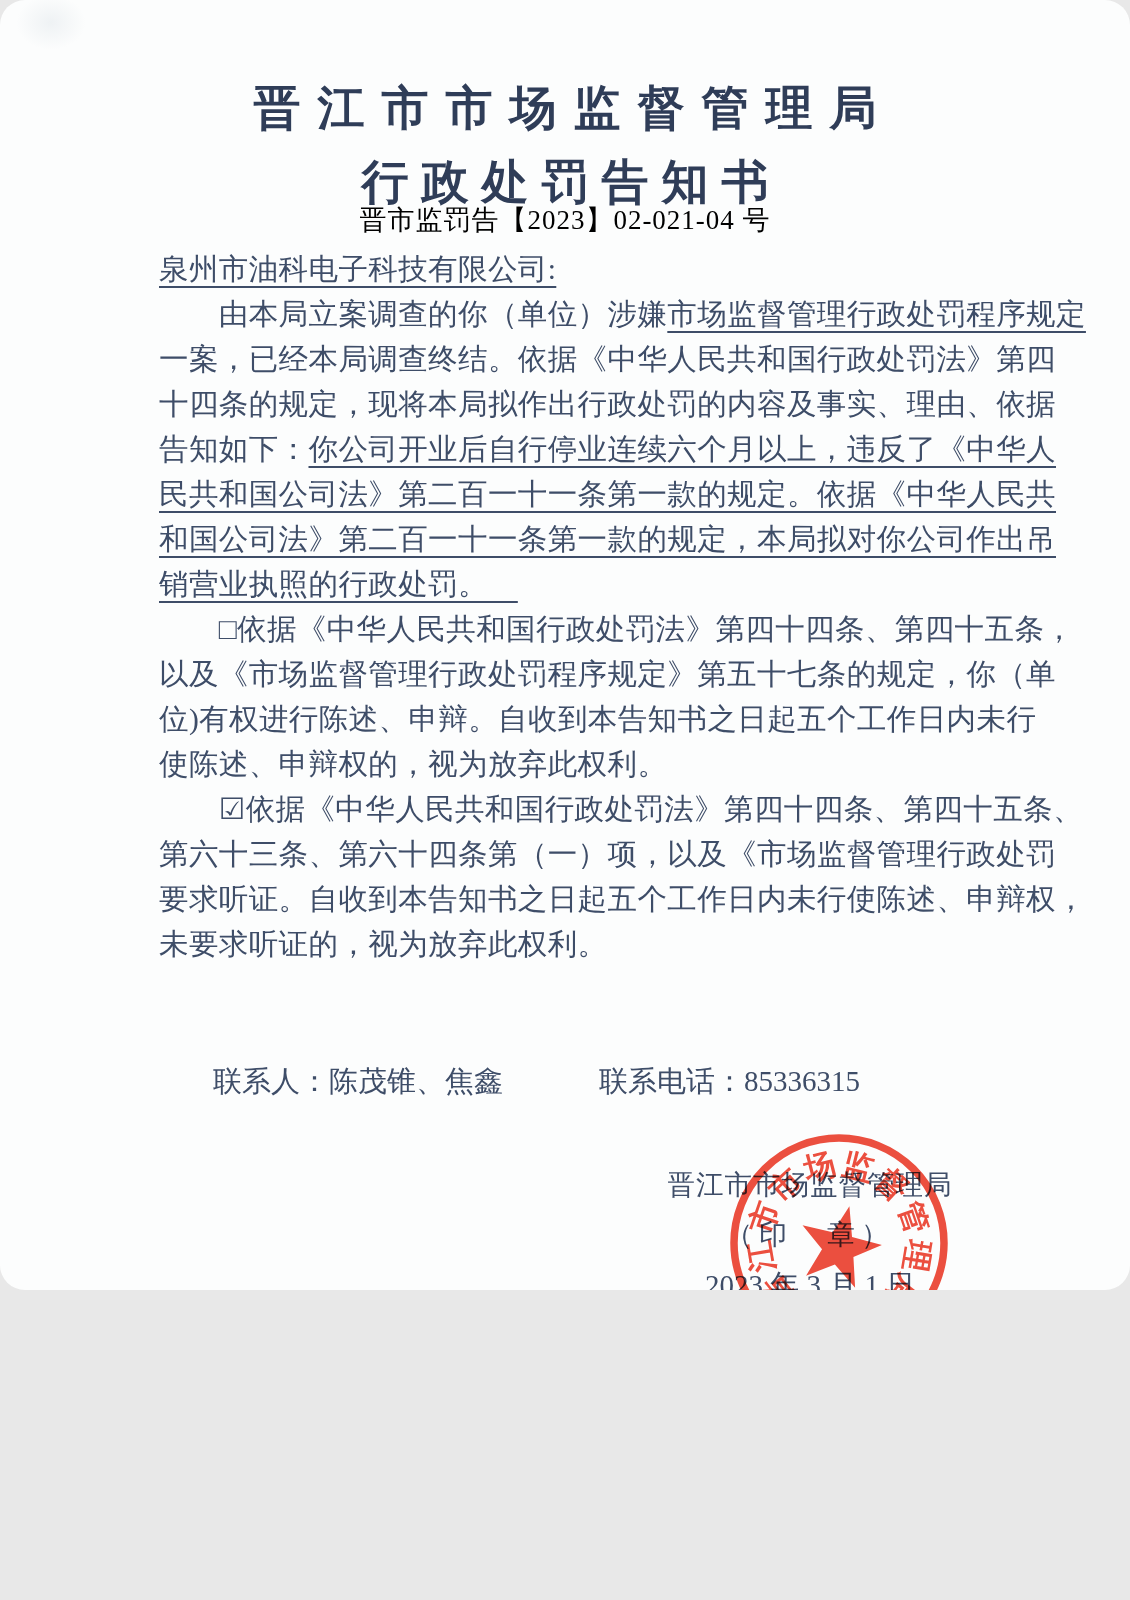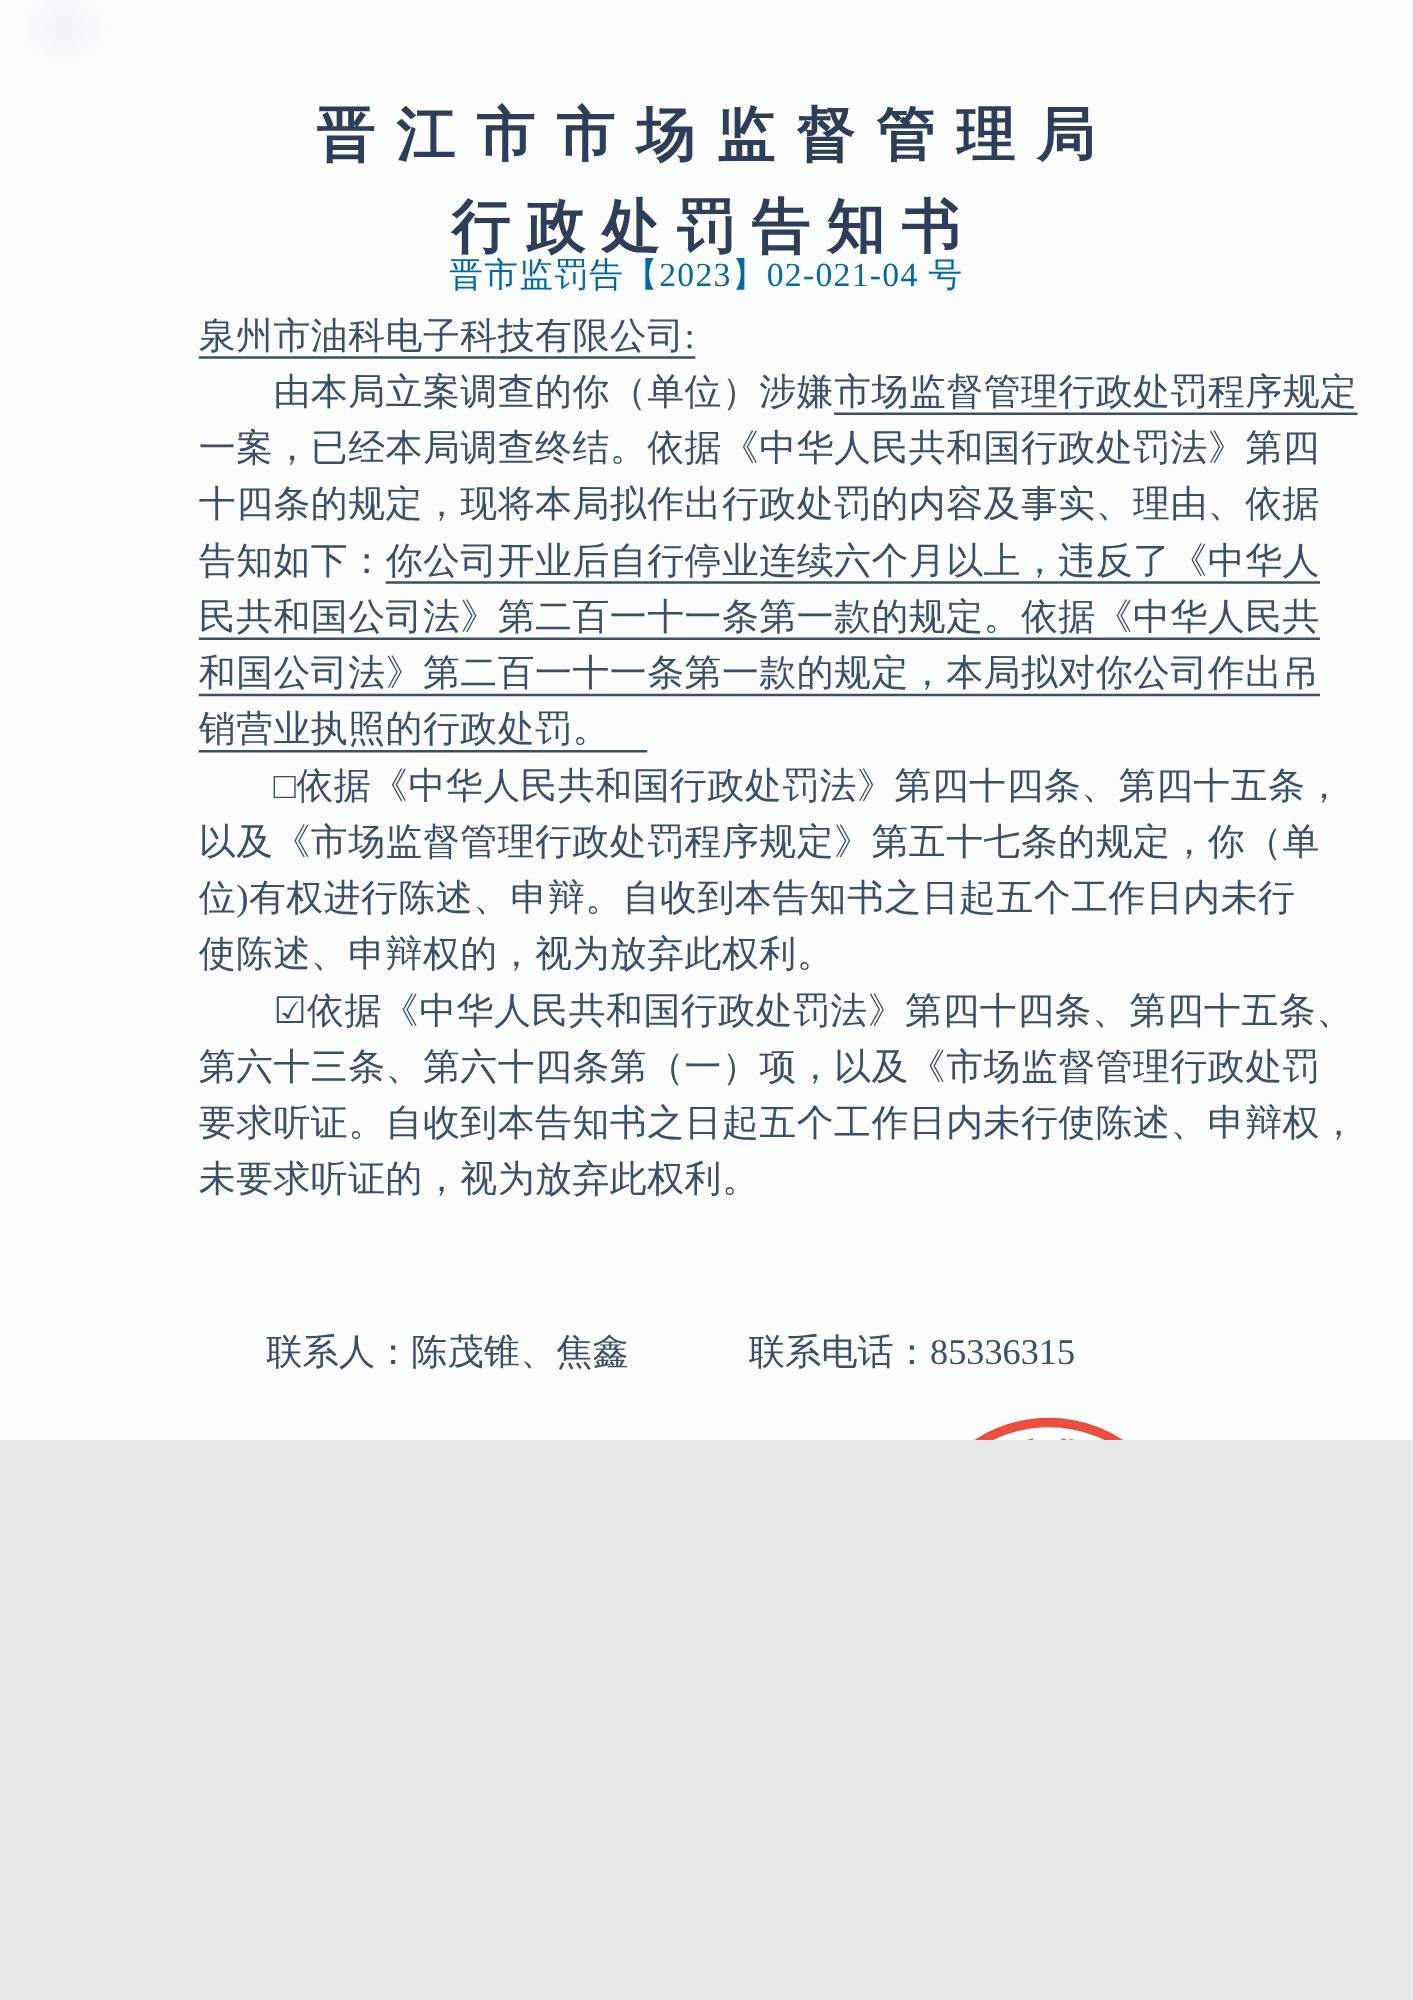--- a/index.html
+++ b/index.html
@@ -1,33 +1,34 @@
 <!DOCTYPE html>
 <html><head>
 <meta charset="utf-8">
 <style>
   html,body { margin:0; padding:0; background:#e8e8e8; }
   .page {
     position: relative;
-    width: 1130px; height: 1152px;
+    width: 1130px; height: 1290px;
     margin: 0 auto;
     background: #fcfdfd;
     overflow: hidden;
     font-family: "Liberation Serif", "DejaVu Serif", serif;
     color: #3e4d68;
+    border-radius: 25px;
   }
   .smudge {
     position:absolute; left:16px; top:0; width:70px; height:50px;
     background: radial-gradient(ellipse at 50% 45%, rgba(185,198,208,0.20), transparent 70%);
   }
   .title-block { position:absolute; top:80px; left:0; width:100%; text-align:center; color:#2f3d58; }
   .title-l1 { font-size:47px; font-weight:bold; letter-spacing:17px; text-indent:17px; line-height:56px; }
   .title-l2 { font-size:47px; font-weight:bold; letter-spacing:13px; text-indent:13px; line-height:56px; margin-top:18px; }
   .docnum { position:absolute; top:202px; left:0; width:100%; text-align:center;
-            font-size:27px; letter-spacing:1px; color:#0369a1; }
+            font-size:27px; letter-spacing:1px; color:#000000; }
   .body-block { position:absolute; top:247px; left:119px; width:902px; }
   .bline { font-size:29.5px; line-height:45px; height:45px; white-space:nowrap; letter-spacing:0.4px;margin-left:40px; }
   .u { text-decoration: underline; text-underline-offset:7px; text-decoration-thickness:1.8px; }
   .contact-line { position:absolute; top:1062px; left:213px; font-size:29px; white-space:nowrap; }
   .contact-gap { display:inline-block; width:96px; }
   .signature-block { position:absolute; top:1160px; left:655px; width:310px; }
   .sig-org  { font-size:27.5px; letter-spacing:1px; line-height:50px; text-align:center; white-space:nowrap; }
   .sig-seal-note { font-size:28px; line-height:50px; text-align:center; letter-spacing:6px; }
   .sig-date { font-size:29px; line-height:50px; text-align:center; white-space:nowrap; }
   .seal-svg { position:absolute; left:722px; top:1126px; width:234px; height:234px;

